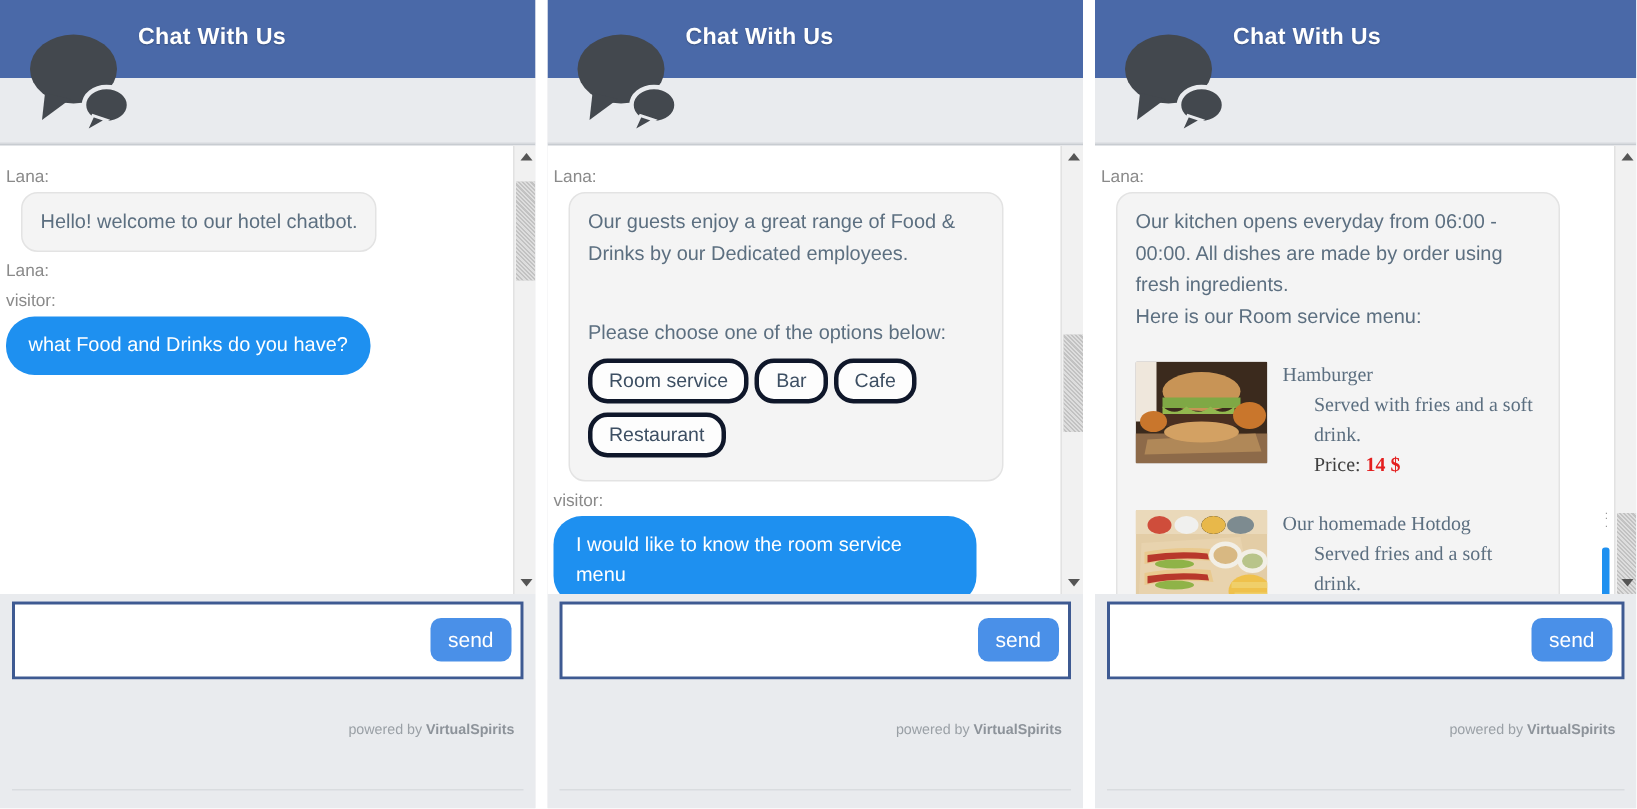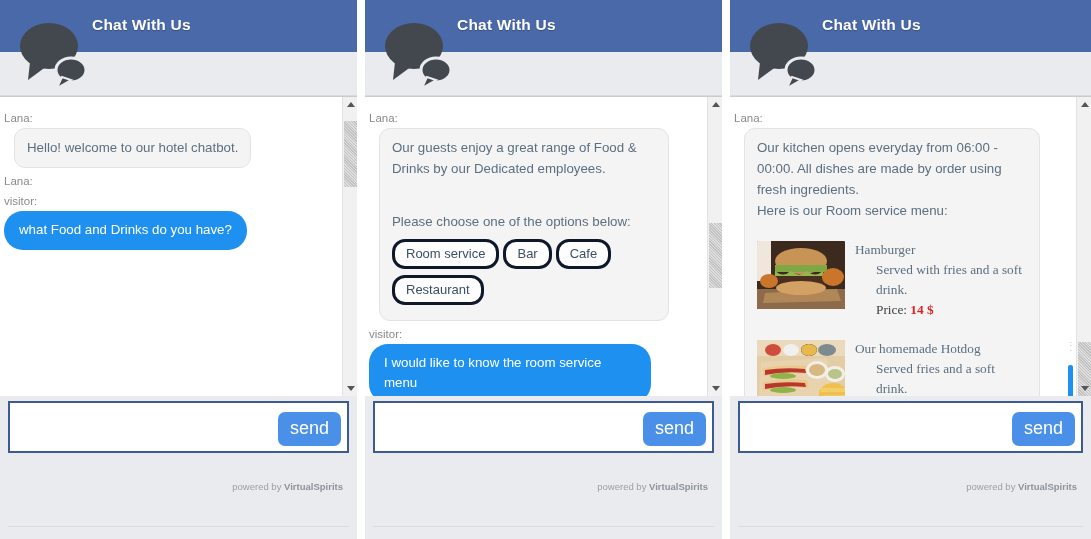--- a/index.html
+++ b/index.html
@@ -226,21 +226,21 @@
     resize: none;
   }
   .send-btn {
     position: absolute;
     right: 6px; top: 9px;
     background: #4a90e8;
     color: #ffffff;
     border: 0;
     border-radius: 7px;
     font-family: "Liberation Sans", sans-serif;
-    font-size: 18px;
+    font-size: 14px;
     padding: 6px 12px 7px 12px;
     cursor: pointer;
   }
 
   
   .wid-footer {
     flex: 0 0 auto;
     height: 86px;
     background: #e9ebee;
     position: relative;

